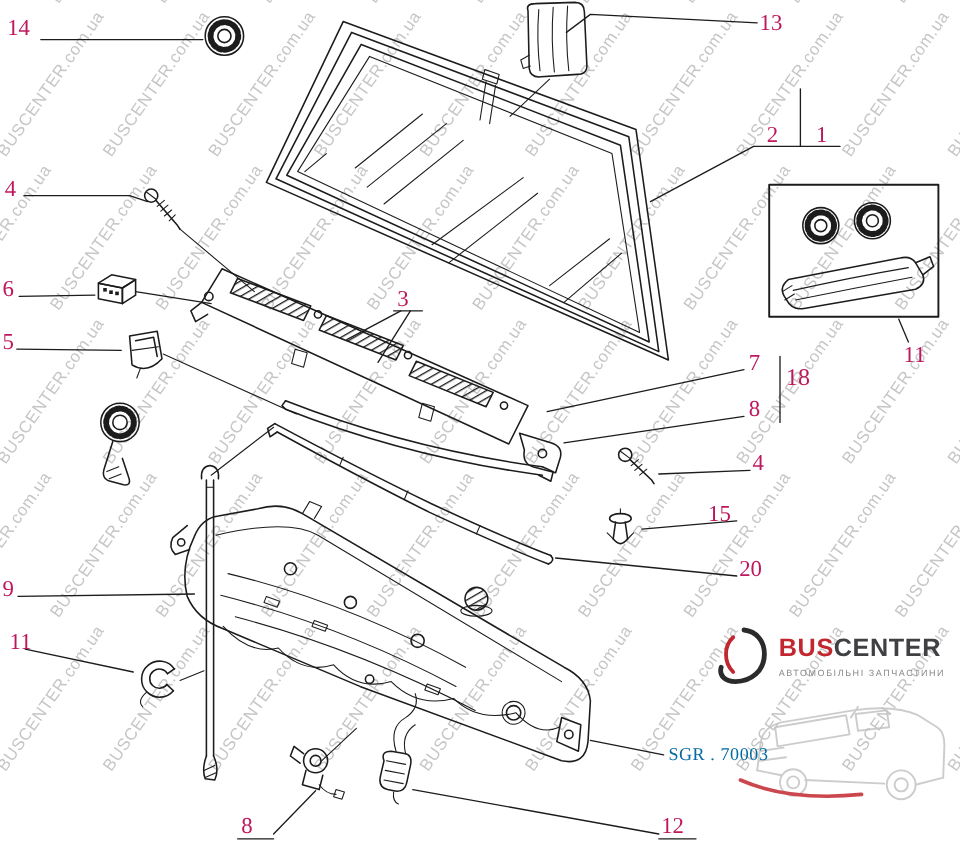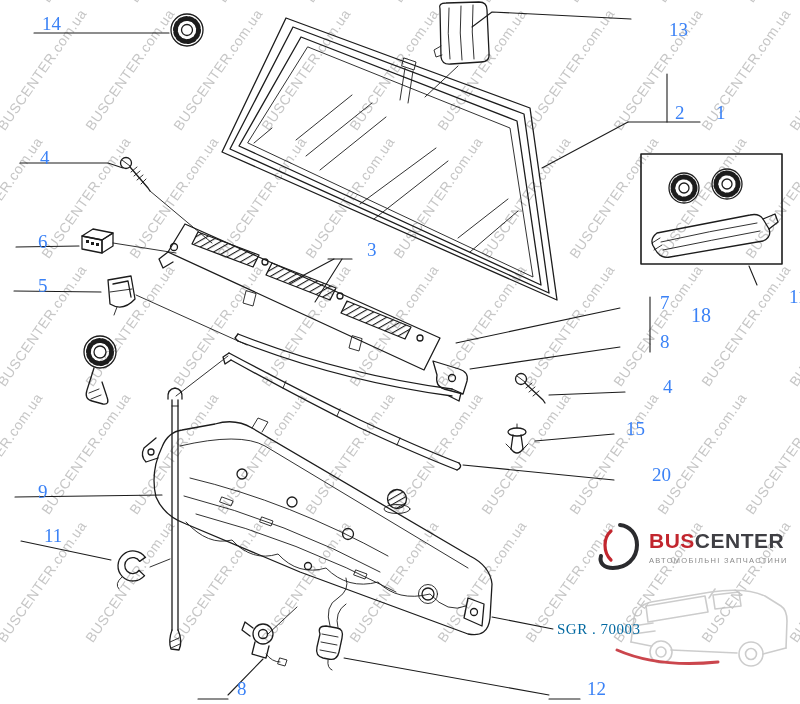--- a/index.html
+++ b/index.html
@@ -2,21 +2,21 @@
 <html><head>
 <meta charset="utf-8">
 <style>
   html,body{margin:0;padding:0;background:#fff;}
   .stage{position:relative;width:800px;height:704px;background:#ffffff;overflow:hidden;
          font-family:"Liberation Serif",serif;}
   .wm-layer{position:absolute;inset:0;z-index:1;}
   .wm{position:absolute;transform:rotate(-55deg);transform-origin:0 0;white-space:nowrap;
       font:14px "Liberation Sans",sans-serif;letter-spacing:.5px;color:#c6c6c6;}
   svg.diagram{position:absolute;left:0;top:0;z-index:2;}
-  .plabel{position:absolute;z-index:3;font-size:19px;line-height:1;color:#3b82f6;margin-left:36px;}
+  .plabel{position:absolute;z-index:3;font-size:19px;line-height:1;color:#be185d;}
   .plabel.bold{font-weight:normal;font-size:20px;}
   .code{position:absolute;z-index:3;font-size:15px;letter-spacing:.5px;color:#0369a1;}
   .logo{position:absolute;z-index:3;display:flex;align-items:center;gap:7px;}
   .logo .brand{font:bold 21px "Liberation Sans",sans-serif;letter-spacing:.5px;}
   .logo .bus{color:#c2262e;}
   .logo .center{color:#3f3f44;}
   .logo .tagline{font:7.5px "Liberation Sans",sans-serif;letter-spacing:1.3px;color:#8a8a8a;margin-top:3px;}
   svg.van{position:absolute;z-index:2;opacity:.85;}
 </style>
 </head>
@@ -327,21 +327,21 @@
         <path d="M 198,699 L 228,699"></path>
         <path d="M 228,695 L 263,659"></path>
         <path d="M 549,699 L 580,699"></path>
         <path d="M 549,695 L 344,658"></path>
         <path d="M 492,617 L 553,629"></path>
       </g>
     </g>
   </svg>
 
   <div class="plabel" style="left:6px;top:14px">14</div>
-  <div class="plabel" style="left:633px;top:20px">13</div>
+  <div class="plabel" style="left:633px;top:10px">13</div>
   <div class="plabel" style="left:4px;top:148px">4</div>
   <div class="plabel" style="left:2px;top:232px">6</div>
   <div class="plabel" style="left:2px;top:276px">5</div>
   <div class="plabel" style="left:639px;top:103px">2</div>
   <div class="plabel" style="left:680px;top:103px">1</div>
   <div class="plabel" style="left:331px;top:240px">3</div>
   <div class="plabel" style="left:624px;top:293px">7</div>
   <div class="plabel bold" style="left:655px;top:305px">18</div>
   <div class="plabel" style="left:624px;top:332px">8</div>
   <div class="plabel" style="left:627px;top:377px">4</div>

